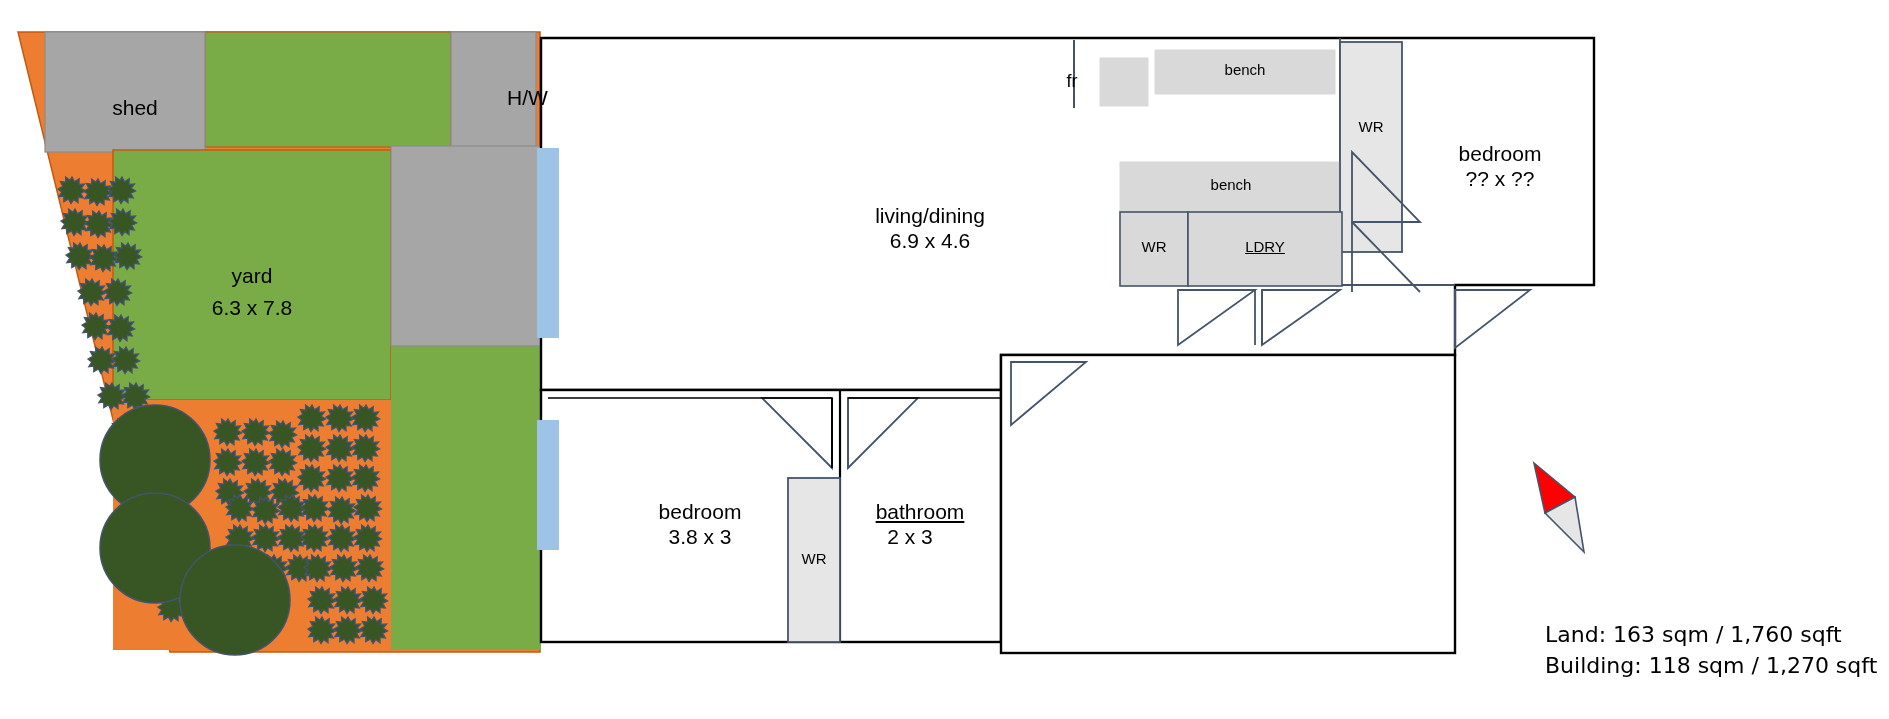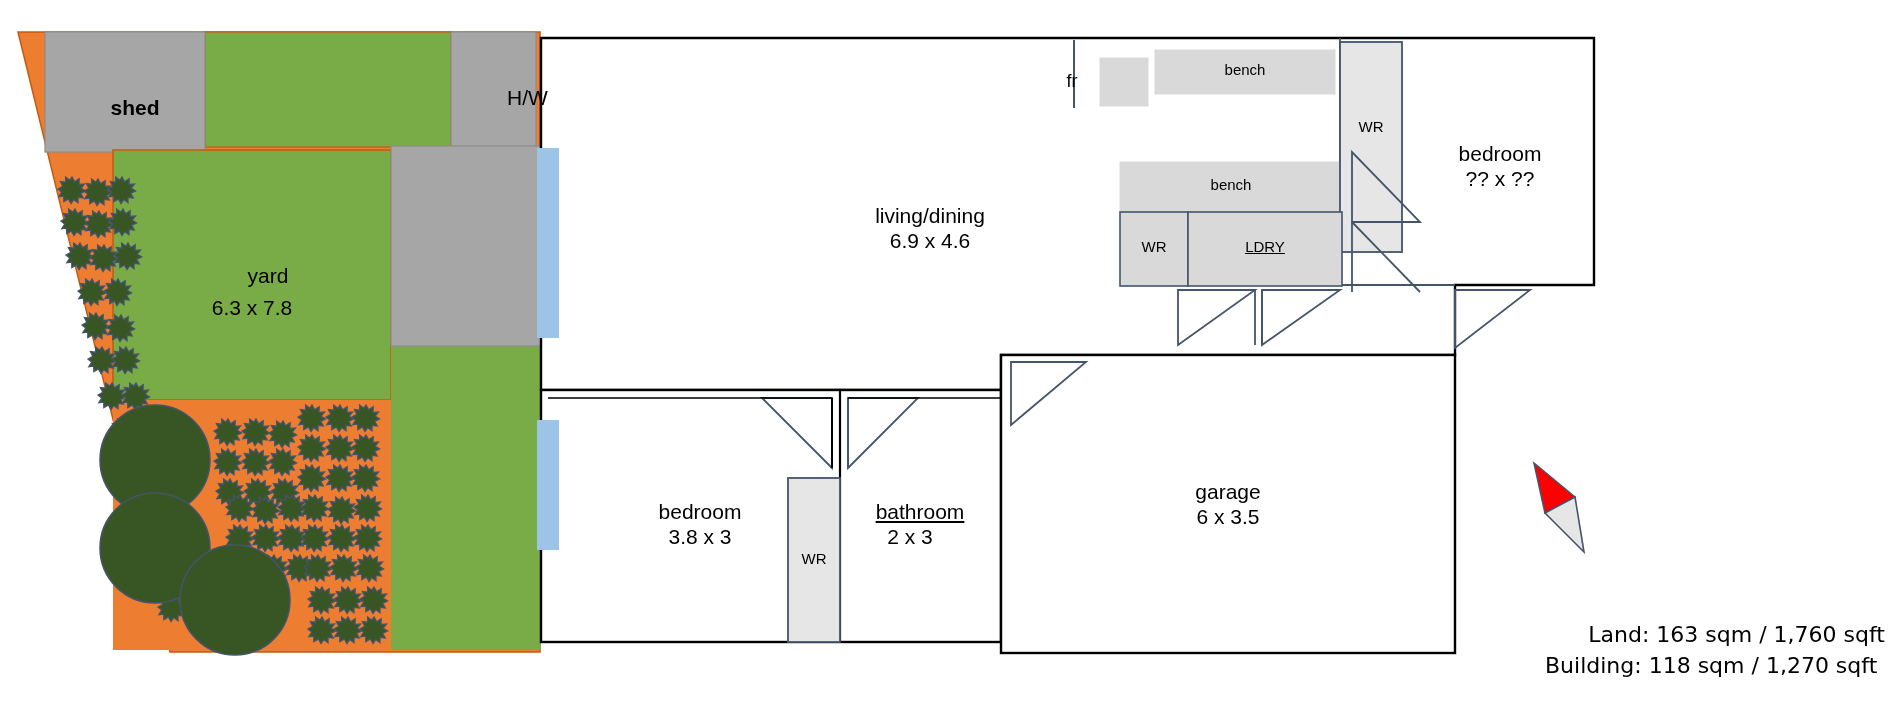--- a/index.html
+++ b/index.html
@@ -273,46 +273,44 @@
       <line x1="848" y1="398" x2="1001" y2="398" stroke="#000000" stroke-width="1.6"></line>
     </g>
 
     <g>
       <polygon points="1534,463 1575,497 1545,513" fill="#FF0000" stroke="#44546A" stroke-width="1.6"></polygon>
       <polygon points="1575,497 1584,552 1545,513" fill="#E6E6E6" stroke="#44546A" stroke-width="1.6"></polygon>
     </g>
 
   </svg>
 
-  <div class="lbl lbl-room" style="left:45px; top:96px; width:180px;font-weight:bold;">shed</div>
-
-  <div class="lbl lbl-room" style="left:113px; top:264px; width:278px;padding-left:16px;"><span>yard</span></div>
+  <div class="lbl lbl-room" style="left:45px; top:96px; width:180px;">shed</div>
+
+  <div class="lbl lbl-room" style="left:113px; top:264px; width:278px;"><span>yard</span></div>
   <div class="lbl lbl-room" style="left:113px; top:289px; width:278px;margin-top:7px;">6.3 x 7.8</div>
 
   <div class="lbl lbl-room" style="left:451px; top:86px; width:85px;padding-left:34px;">H/W</div>
 
   <div class="lbl lbl-room" style="left:800px; top:204px; width:260px;">living/dining</div>
   <div class="lbl lbl-room" style="left:800px; top:229px; width:260px;">6.9 x 4.6</div>
 
   <div class="lbl lbl-room" style="left:1410px; top:142px; width:180px;">bedroom</div>
   <div class="lbl lbl-room" style="left:1410px; top:167px; width:180px;">?? x ??</div>
 
   <div class="lbl lbl-room" style="left:610px; top:500px; width:180px;">bedroom</div>
   <div class="lbl lbl-room" style="left:610px; top:525px; width:180px;">3.8 x 3</div>
 
   <div class="lbl lbl-room" style="left:840px; top:500px; width:160px;text-decoration:underline;">bathroom</div>
   <div class="lbl lbl-room" style="left:840px; top:525px; width:140px;">2 x 3</div>
 
-  <div class="lbl lbl-room" style="left:1108px; top:480px; width:240px;">garage</div>
-  <div class="lbl lbl-room" style="left:1108px; top:505px; width:240px;">6 x 3.5</div>
 
   <div class="lbl lbl-tiny" style="left:1048px; top:71px; width:48px;">fr</div>
   <div class="lbl lbl-small" style="left:1155px; top:61px; width:180px;">bench</div>
   <div class="lbl lbl-small" style="left:1120px; top:176px; width:222px;">bench</div>
   <div class="lbl lbl-small" style="left:1188px; top:238px; width:154px;text-decoration:underline;">LDRY</div>
   <div class="lbl lbl-small" style="left:1340px; top:118px; width:62px;">WR</div>
   <div class="lbl lbl-small" style="left:1120px; top:238px; width:68px;">WR</div>
   <div class="lbl lbl-small" style="left:788px; top:550px; width:52px;">WR</div>
 
-  <div class="lbl lbl-stat" style="left:1545px; top:622px; width:340px;text-align:right;">Land: 163 sqm / 1,760 sqft</div>
+  <div class="lbl lbl-stat" style="left:1545px; top:622px; width:340px;">Land: 163 sqm / 1,760 sqft</div>
   <div class="lbl lbl-stat" style="left:1545px; top:653px; width:340px;">Building: 118 sqm / 1,270 sqft</div>
 
 </div>
 
 </body></html>

